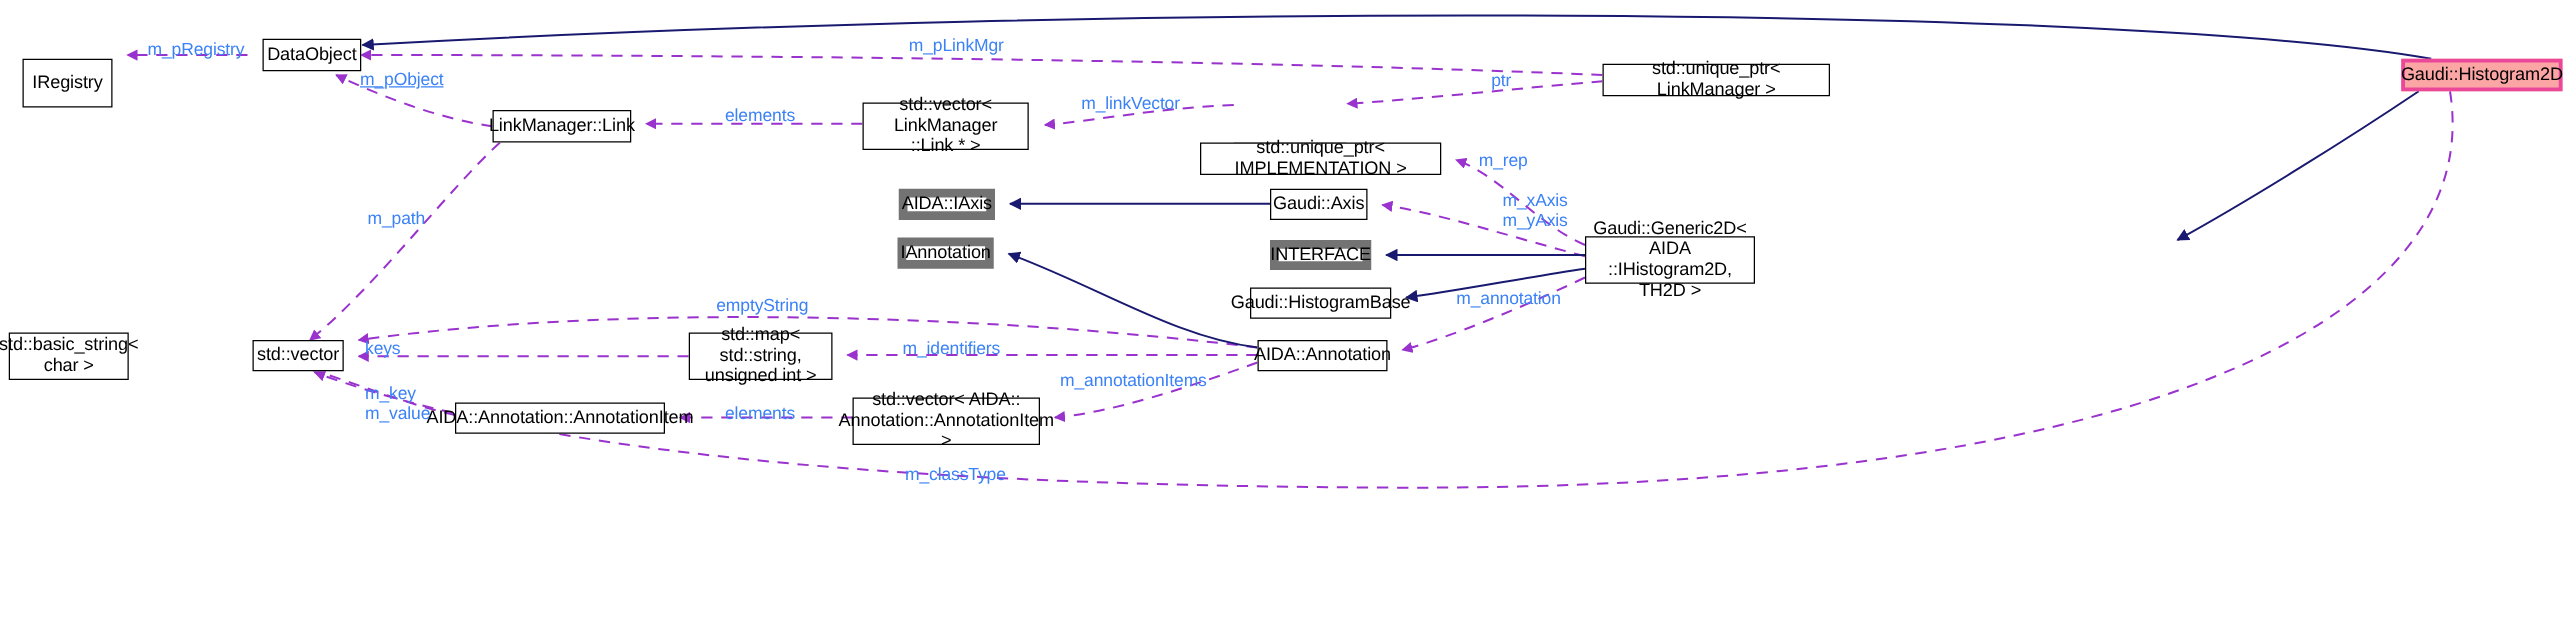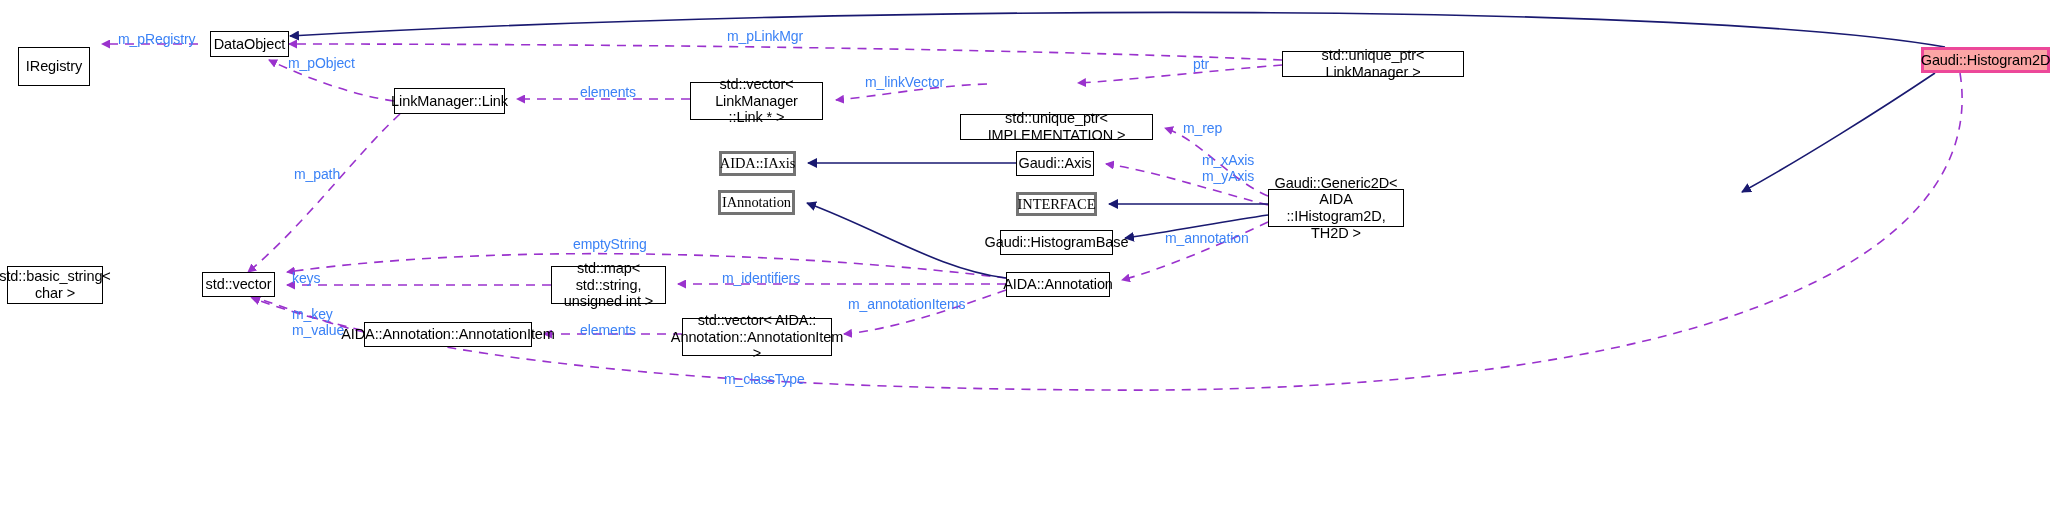--- a/index.html
+++ b/index.html
@@ -34,22 +34,21 @@
     background: #ffffff;
     border: 1px solid #000000;
     color: #000000;
     font-size: 14.5px;
     line-height: 1.15;
     white-space: pre-line;
     letter-spacing: -0.1px;
     z-index: 3;
   }
   .node.abstract {
-    border: 3px solid #737373;
-    font-family: Liberation Serif, serif;
+    border: 7px solid #737373;
   }
   .node.current {
     background: #fca5a5;
     border: 3px solid #ec4899;
   }
   .edge-label {
     position: absolute;
     font-size: 14px;
     color: #3b82f6;
     white-space: pre-line;
@@ -147,21 +146,21 @@
 char &gt;</div>
   <div class="node" style="left:202px; top:272px; width:73px;  height:25px;">std::vector</div>
   <div class="node" style="left:551px; top:266px; width:115px; height:38px;">std::map&lt; std::string,
 unsigned int &gt;</div>
   <div class="node" style="left:1006px; top:272px; width:104px; height:25px;">AIDA::Annotation</div>
   <div class="node" style="left:364px; top:322px; width:168px; height:25px;">AIDA::Annotation::AnnotationItem</div>
   <div class="node" style="left:682px; top:318px; width:150px; height:38px;">std::vector&lt; AIDA::
 Annotation::AnnotationItem &gt;</div>
 
   <div class="edge-label" style="left:118px;  top:31px;">m_pRegistry</div>
-  <div class="edge-label" style="left:288px;  top:55px;">m_pObject</div>
+  <div class="edge-label" style="left:288px;  top:55px;text-decoration:underline;">m_pObject</div>
   <div class="edge-label" style="left:727px;  top:28px;">m_pLinkMgr</div>
   <div class="edge-label" style="left:580px;  top:84px;">elements</div>
   <div class="edge-label" style="left:865px;  top:74px;">m_linkVector</div>
   <div class="edge-label" style="left:1193px; top:56px;">ptr</div>
   <div class="edge-label" style="left:1183px; top:120px;">m_rep</div>
   <div class="edge-label" style="left:1174px; top:152px;margin-left:28px;">m_xAxis
 m_yAxis</div>
   <div class="edge-label" style="left:1165px; top:230px;">m_annotation</div>
   <div class="edge-label" style="left:294px;  top:166px;">m_path</div>
   <div class="edge-label" style="left:573px;  top:236px;">emptyString</div>

